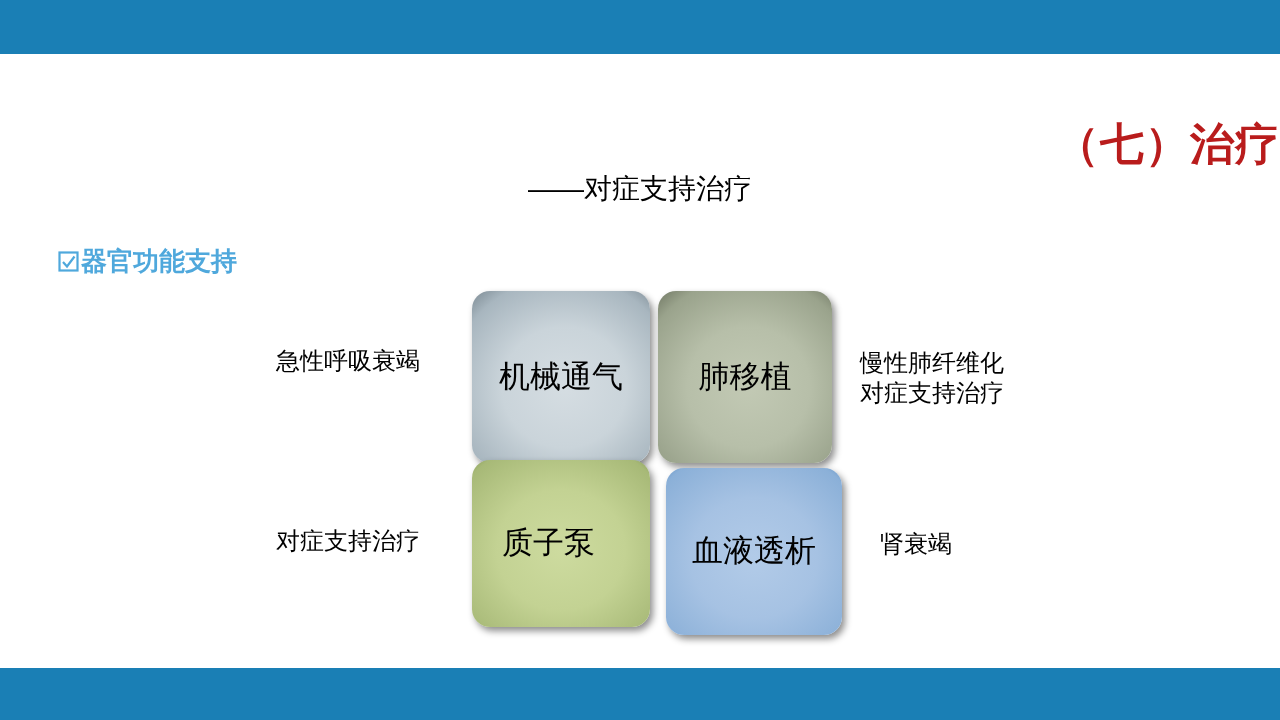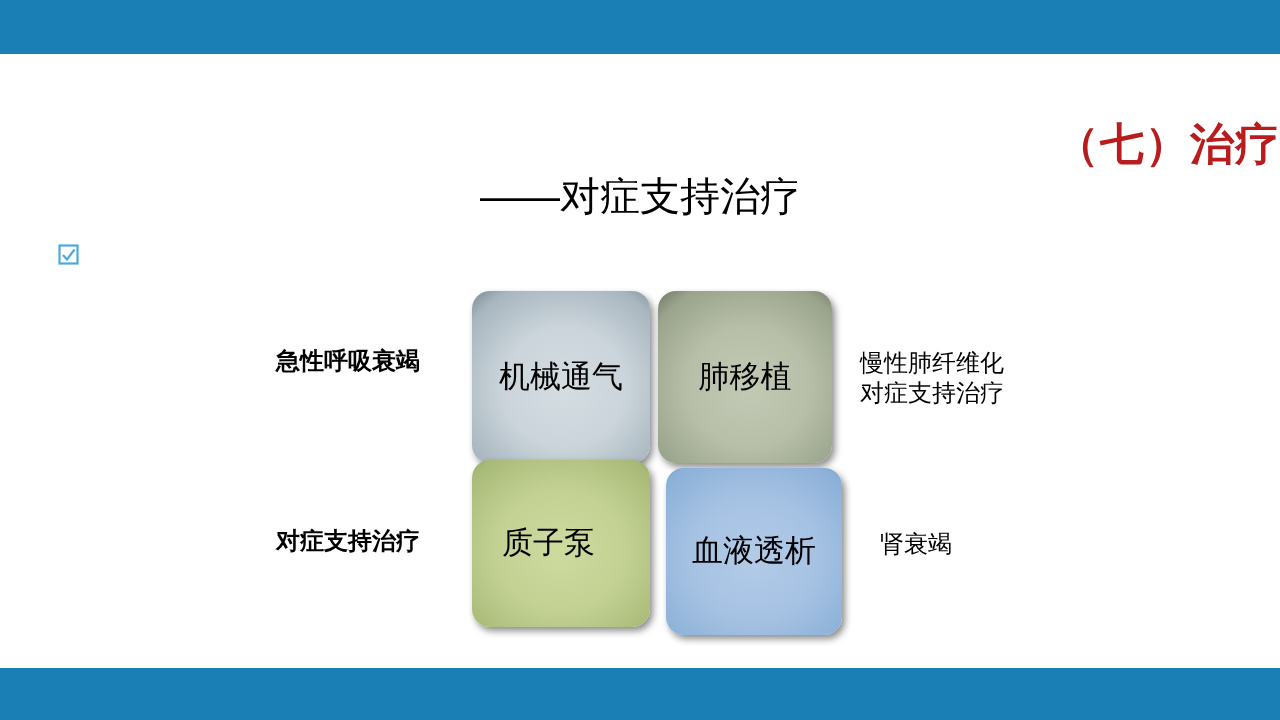--- a/index.html
+++ b/index.html
@@ -41,21 +41,21 @@
   }
   .title-main {
     font-size: 44px;
     font-weight: bold;
     color: #b91c1c;
     line-height: 1.18;
     letter-spacing: 1px;
     text-align: right;
   }
   .title-sub {
-    font-size: 40px;
+    font-size: 28px;
     font-weight: normal;
     color: #000000;
     line-height: 1.2;
     margin-top: 2px;
   }
 
   
   .bullet-heading {
     position: absolute;
     left: 58px;
@@ -86,21 +86,21 @@
     height: 360px;
   }
 
   .side-label {
     position: absolute;
     font-size: 24px;
     color: #000000;
     line-height: 1.26;
     white-space: nowrap;
   }
-  .side-label.left  { text-align: right; font-weight: bold; }
+  .side-label.left  { text-align: right; }
   .side-label.right { text-align: center; }
 
   .label-r1-left  { right: 860px; top: 60px; }
   .label-r1-right { left: 860px;  top: 56px; margin-top: 6px; }
   .label-r2-left  { right: 860px; top: 240px; }
   .label-r2-right { left: 880px;  top: 243px; }
 
   
   .box {
     position: absolute;
@@ -163,20 +163,21 @@
   <div class="title-sub">——对症支持治疗</div>
 </div>
 
 <div class="bullet-heading">
   <span class="checkbox-icon">
     <svg width="21" height="21" viewBox="0 0 21 21">
       <rect x="1.5" y="1.5" width="18" height="18" fill="none" stroke="#4fa8dc" stroke-width="2.2"></rect>
       <path d="M5 11 L9 15.5 L16.5 5.5" fill="none" stroke="#4fa8dc" stroke-width="2.2"></path>
     </svg>
   </span>
+  <span>器官功能支持</span>
 </div>
 
 <div class="diagram">
 
   <div class="side-label left label-r1-left">急性呼吸衰竭</div>
 
   <div class="side-label right label-r1-right">
     <div>慢性肺纤维化</div>
     <div>对症支持治疗</div>
   </div>

